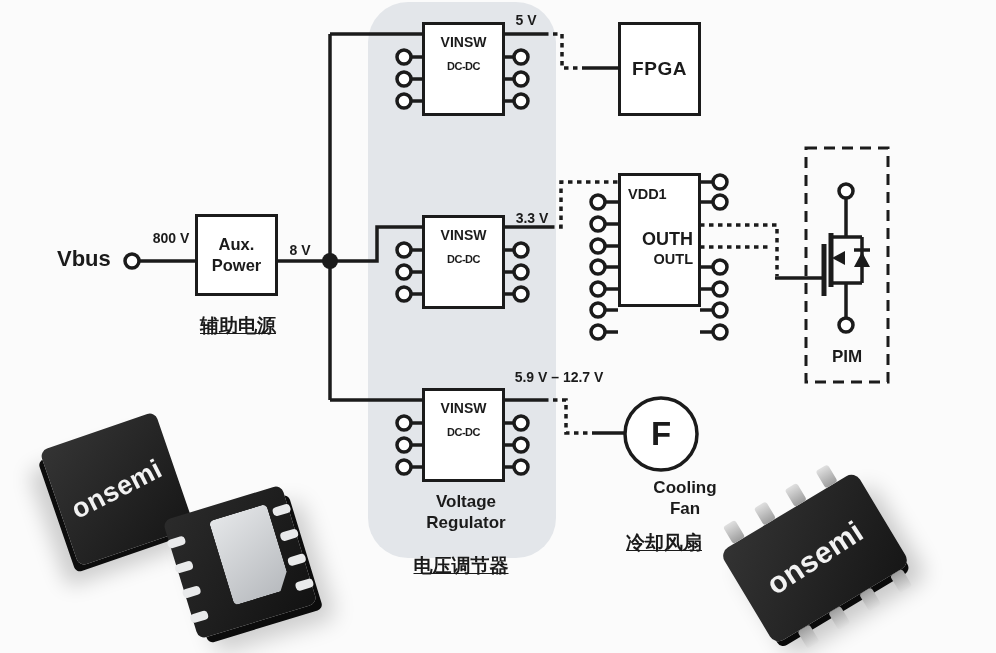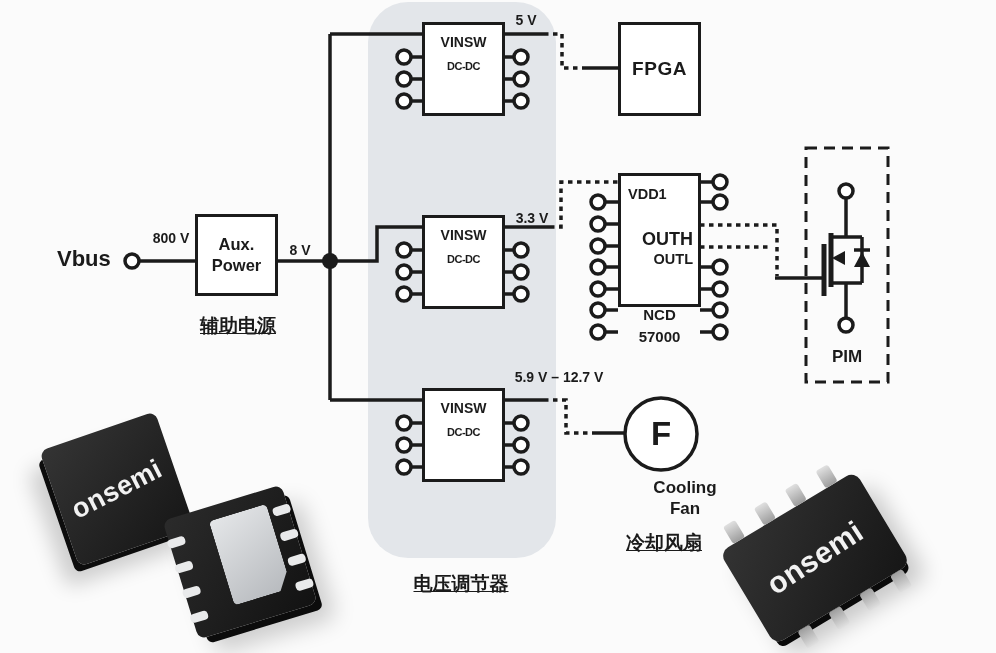--- a/index.html
+++ b/index.html
@@ -219,36 +219,36 @@
   <div class="lbl ctr vlabel" style="left:559px;top:369px;">5.9 V – 12.7 V</div>
 
   <div class="box fpgabox">
     <span>FPGA</span>
   </div>
 
   <div class="box ncdbox">
     <div class="ncd-vdd1">VDD1</div>
     <div class="ncd-outh">OUTH</div>
     <div class="ncd-outl">OUTL</div>
-    <div class="ncd-name">
-      <div>NCD</div>
-      <div>57000</div>
-    </div>
   </div>
 
   <div class="lbl ctr" style="left:847px;top:347px;font-size:17px;">PIM</div>
 
   <div class="lbl fan-f">F</div>
   <div class="lbl ctr cap2" style="left:661px;top:477px;margin-left:24px;">
     <div>Cooling</div>
     <div>Fan</div>
   </div>
   <div class="lbl ctr cap-cn" style="left:664px;top:530px;">冷却风扇</div>
 
-  <div class="lbl ctr cap-cn" style="left:461px;top:571px;">电压调节器</div>
+  <div class="lbl ctr cap2" style="left:466px;top:491px;">
+    <div>Voltage</div>
+    <div>Regulator</div>
+  </div>
+  <div class="lbl ctr cap-cn" style="left:461px;top:553px;">电压调节器</div>
 
   <div class="chip1">
     <span class="logo">onsemi</span>
   </div>
 
   <div class="chip2">
     <div class="pad"></div>
     <div class="pin" style="left:-2px;top:20px;"></div>
     <div class="pin" style="left:-2px;top:46px;"></div>
     <div class="pin" style="left:-2px;top:72px;"></div>

